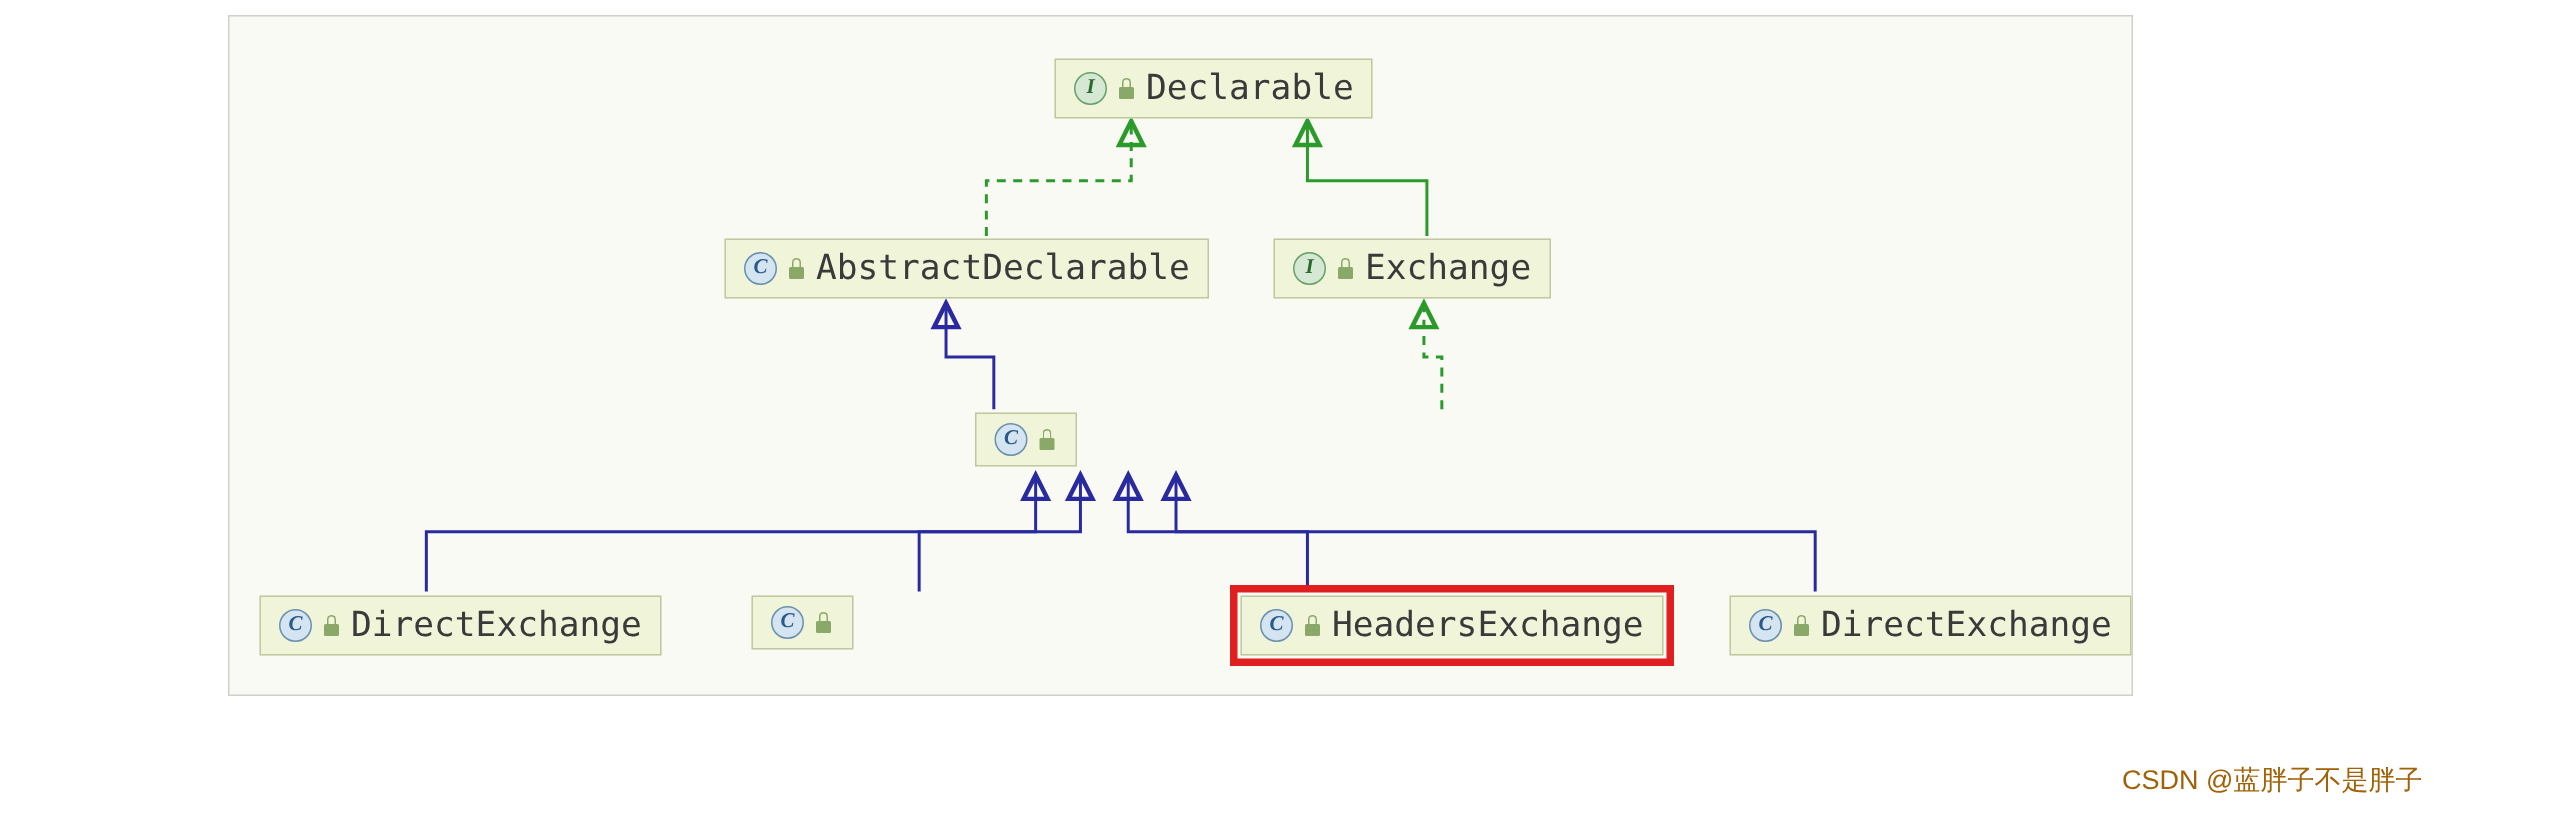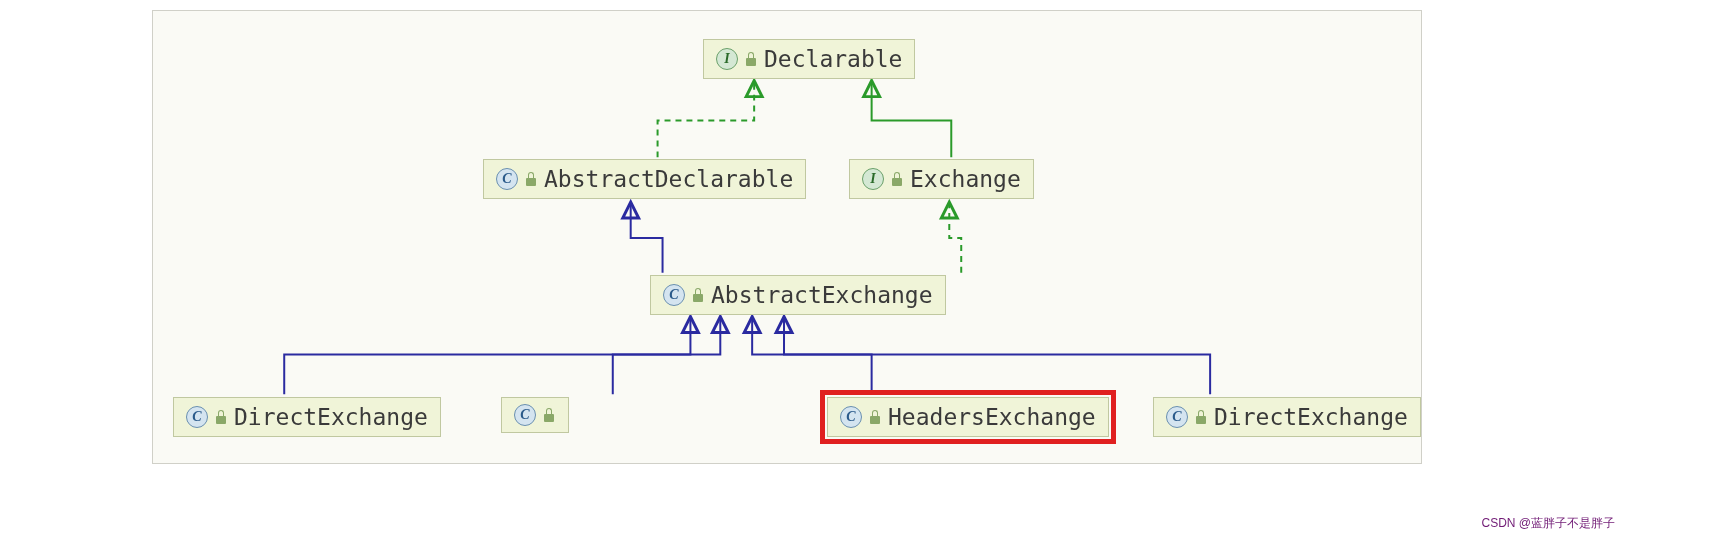--- a/index.html
+++ b/index.html
@@ -90,22 +90,22 @@
       left: 0;
       top: 0;
       width: 100%;
       height: 100%;
       pointer-events: none;
     }
     .watermark {
       position: absolute;
       right: 100px;
       bottom: 22px;
-      color: #701a75;
-      font-size: 12px;
+      color: #a16207;
+      font-size: 18px;
       font-family: sans-serif;
     }
   </style>
 </head>
 <body>
 
 <div class="diagram-frame">
 
   <svg class="connector" viewBox="0 0 1270 454">
     <defs>
@@ -147,21 +147,20 @@
   </div>
   <div class="node" style="left:696px; top:148px;">
     <span class="badge interface">I</span>
     <span class="lock-icon"></span>
     <span>Exchange</span>
   </div>
 
   <div class="node" style="left:497px; top:264px;">
     <span class="badge class">C</span>
     <span class="lock-icon"></span>
-    <span>AbstractExchange</span>
   </div>
 
   <div class="node" style="left:20px; top:386px;">
     <span class="badge class">C</span>
     <span class="lock-icon"></span>
     <span>DirectExchange</span>
   </div>
   <div class="node" style="left:348px; top:386px;">
     <span class="badge class">C</span>
     <span class="lock-icon"></span>

